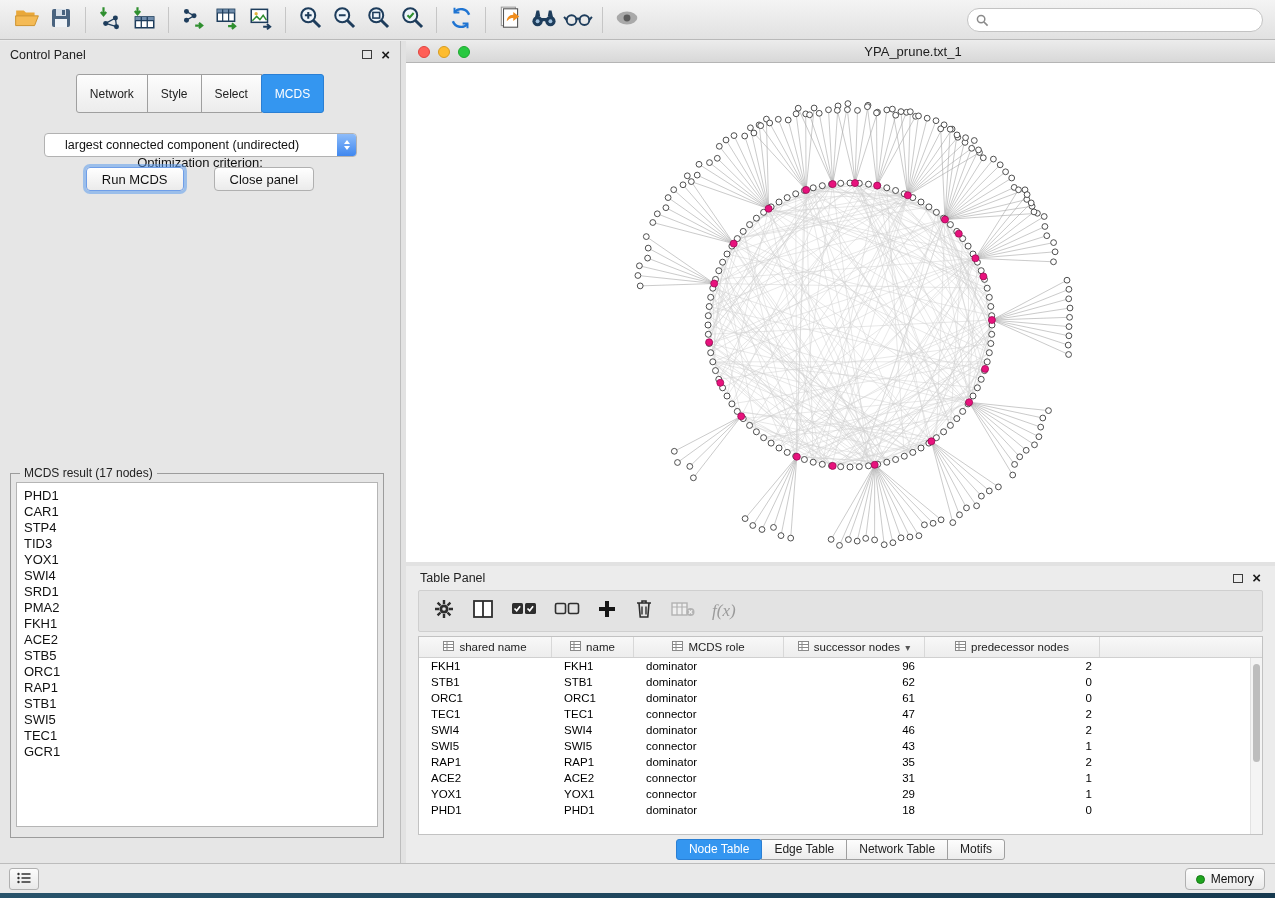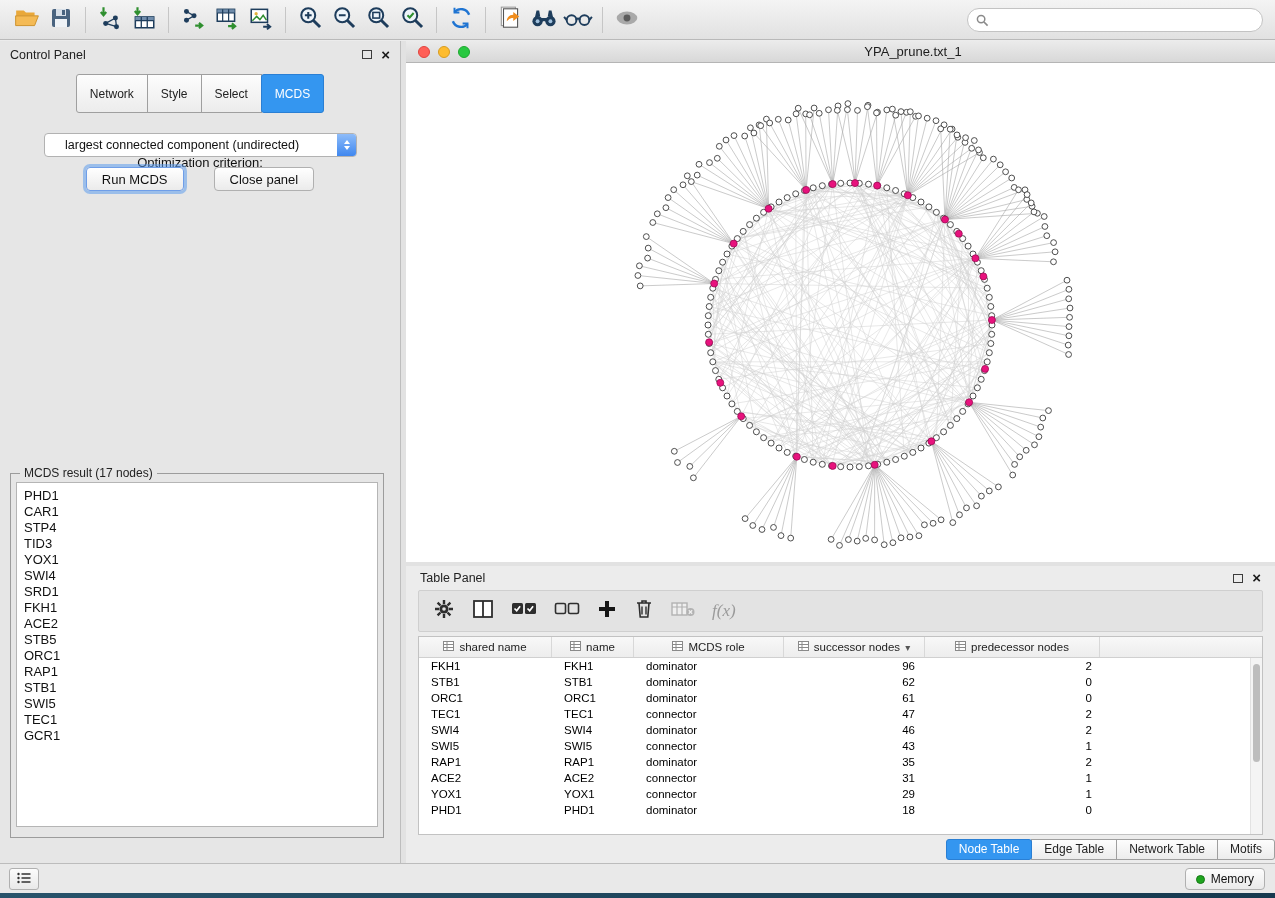--- a/index.html
+++ b/index.html
@@ -74,21 +74,21 @@
          background:linear-gradient(#f8f8f8,#ededed);border-bottom:1px solid #d0d0d0;font-size:11.5px;color:#222;}
   .th{display:flex;align-items:center;justify-content:center;gap:5px;border-right:1px solid #d8d8d8;white-space:nowrap;}
   .th-caret{color:#555;font-size:10px;}
   .tbody{position:absolute;left:0;right:12px;top:21px;bottom:0;}
   .trow{display:grid;grid-template-columns:133px 82px 150px 141px 175px 1fr;height:16px;align-items:center;font-size:11.5px;color:#000;}
   .c{white-space:nowrap;overflow:hidden;}
   .c0{padding-left:12px;}.c1{padding-left:12px;}.c2{padding-left:12px;}
   .c3{text-align:right;padding-right:10px;}.c4{text-align:right;padding-right:8px;}
   .vscroll{position:absolute;right:0;top:21px;bottom:0;width:12px;background:#f4f4f4;border-left:1px solid #e2e2e2;}
   .vthumb{position:absolute;left:2px;top:6px;width:7px;height:98px;background:#bdbdbd;border-radius:4px;}
-  .tp-tabs{height:28px;display:flex;justify-content:flex-end;align-items:center;}
+  .tp-tabs{height:28px;display:flex;justify-content:center;align-items:center;}
   .tp-tab{height:21px;display:flex;align-items:center;padding:0 12px;font-size:12px;color:#222;
           border:1px solid #9f9f9f;background:linear-gradient(#fdfdfd,#ececec);margin-left:-1px;}
   .tp-tab:first-child{border-radius:3px 0 0 3px;margin-left:0;}
   .tp-tab:last-child{border-radius:0 3px 3px 0;}
   .tp-tab.active{background:#3496f0;color:#fff;border-color:#2a7fd4;border-radius:3px;z-index:2;}
 
   
   .status-bar{position:absolute;left:0;top:863px;width:1275px;height:30px;background:#e9e9e9;border-top:1px solid #bcbcbc;}
   .sb-btn{position:absolute;left:9px;top:4px;width:30px;height:22px;border:1px solid #b0b0b0;border-radius:3px;
           background:linear-gradient(#fcfcfc,#e9e9e9);display:flex;align-items:center;justify-content:center;}
@@ -268,20 +268,21 @@
     <fieldset class="mcds-fieldset">
       <legend>MCDS result (17 nodes)</legend>
       <div class="mcds-listbox">
           <div class="mcds-item">PHD1</div>
           <div class="mcds-item">CAR1</div>
           <div class="mcds-item">STP4</div>
           <div class="mcds-item">TID3</div>
           <div class="mcds-item">YOX1</div>
           <div class="mcds-item">SWI4</div>
           <div class="mcds-item">SRD1</div>
+          <div class="mcds-item">PMA2</div>
           <div class="mcds-item">FKH1</div>
           <div class="mcds-item">ACE2</div>
           <div class="mcds-item">STB5</div>
           <div class="mcds-item">ORC1</div>
           <div class="mcds-item">RAP1</div>
           <div class="mcds-item">STB1</div>
           <div class="mcds-item">SWI5</div>
           <div class="mcds-item">TEC1</div>
           <div class="mcds-item">GCR1</div>
         </div>

